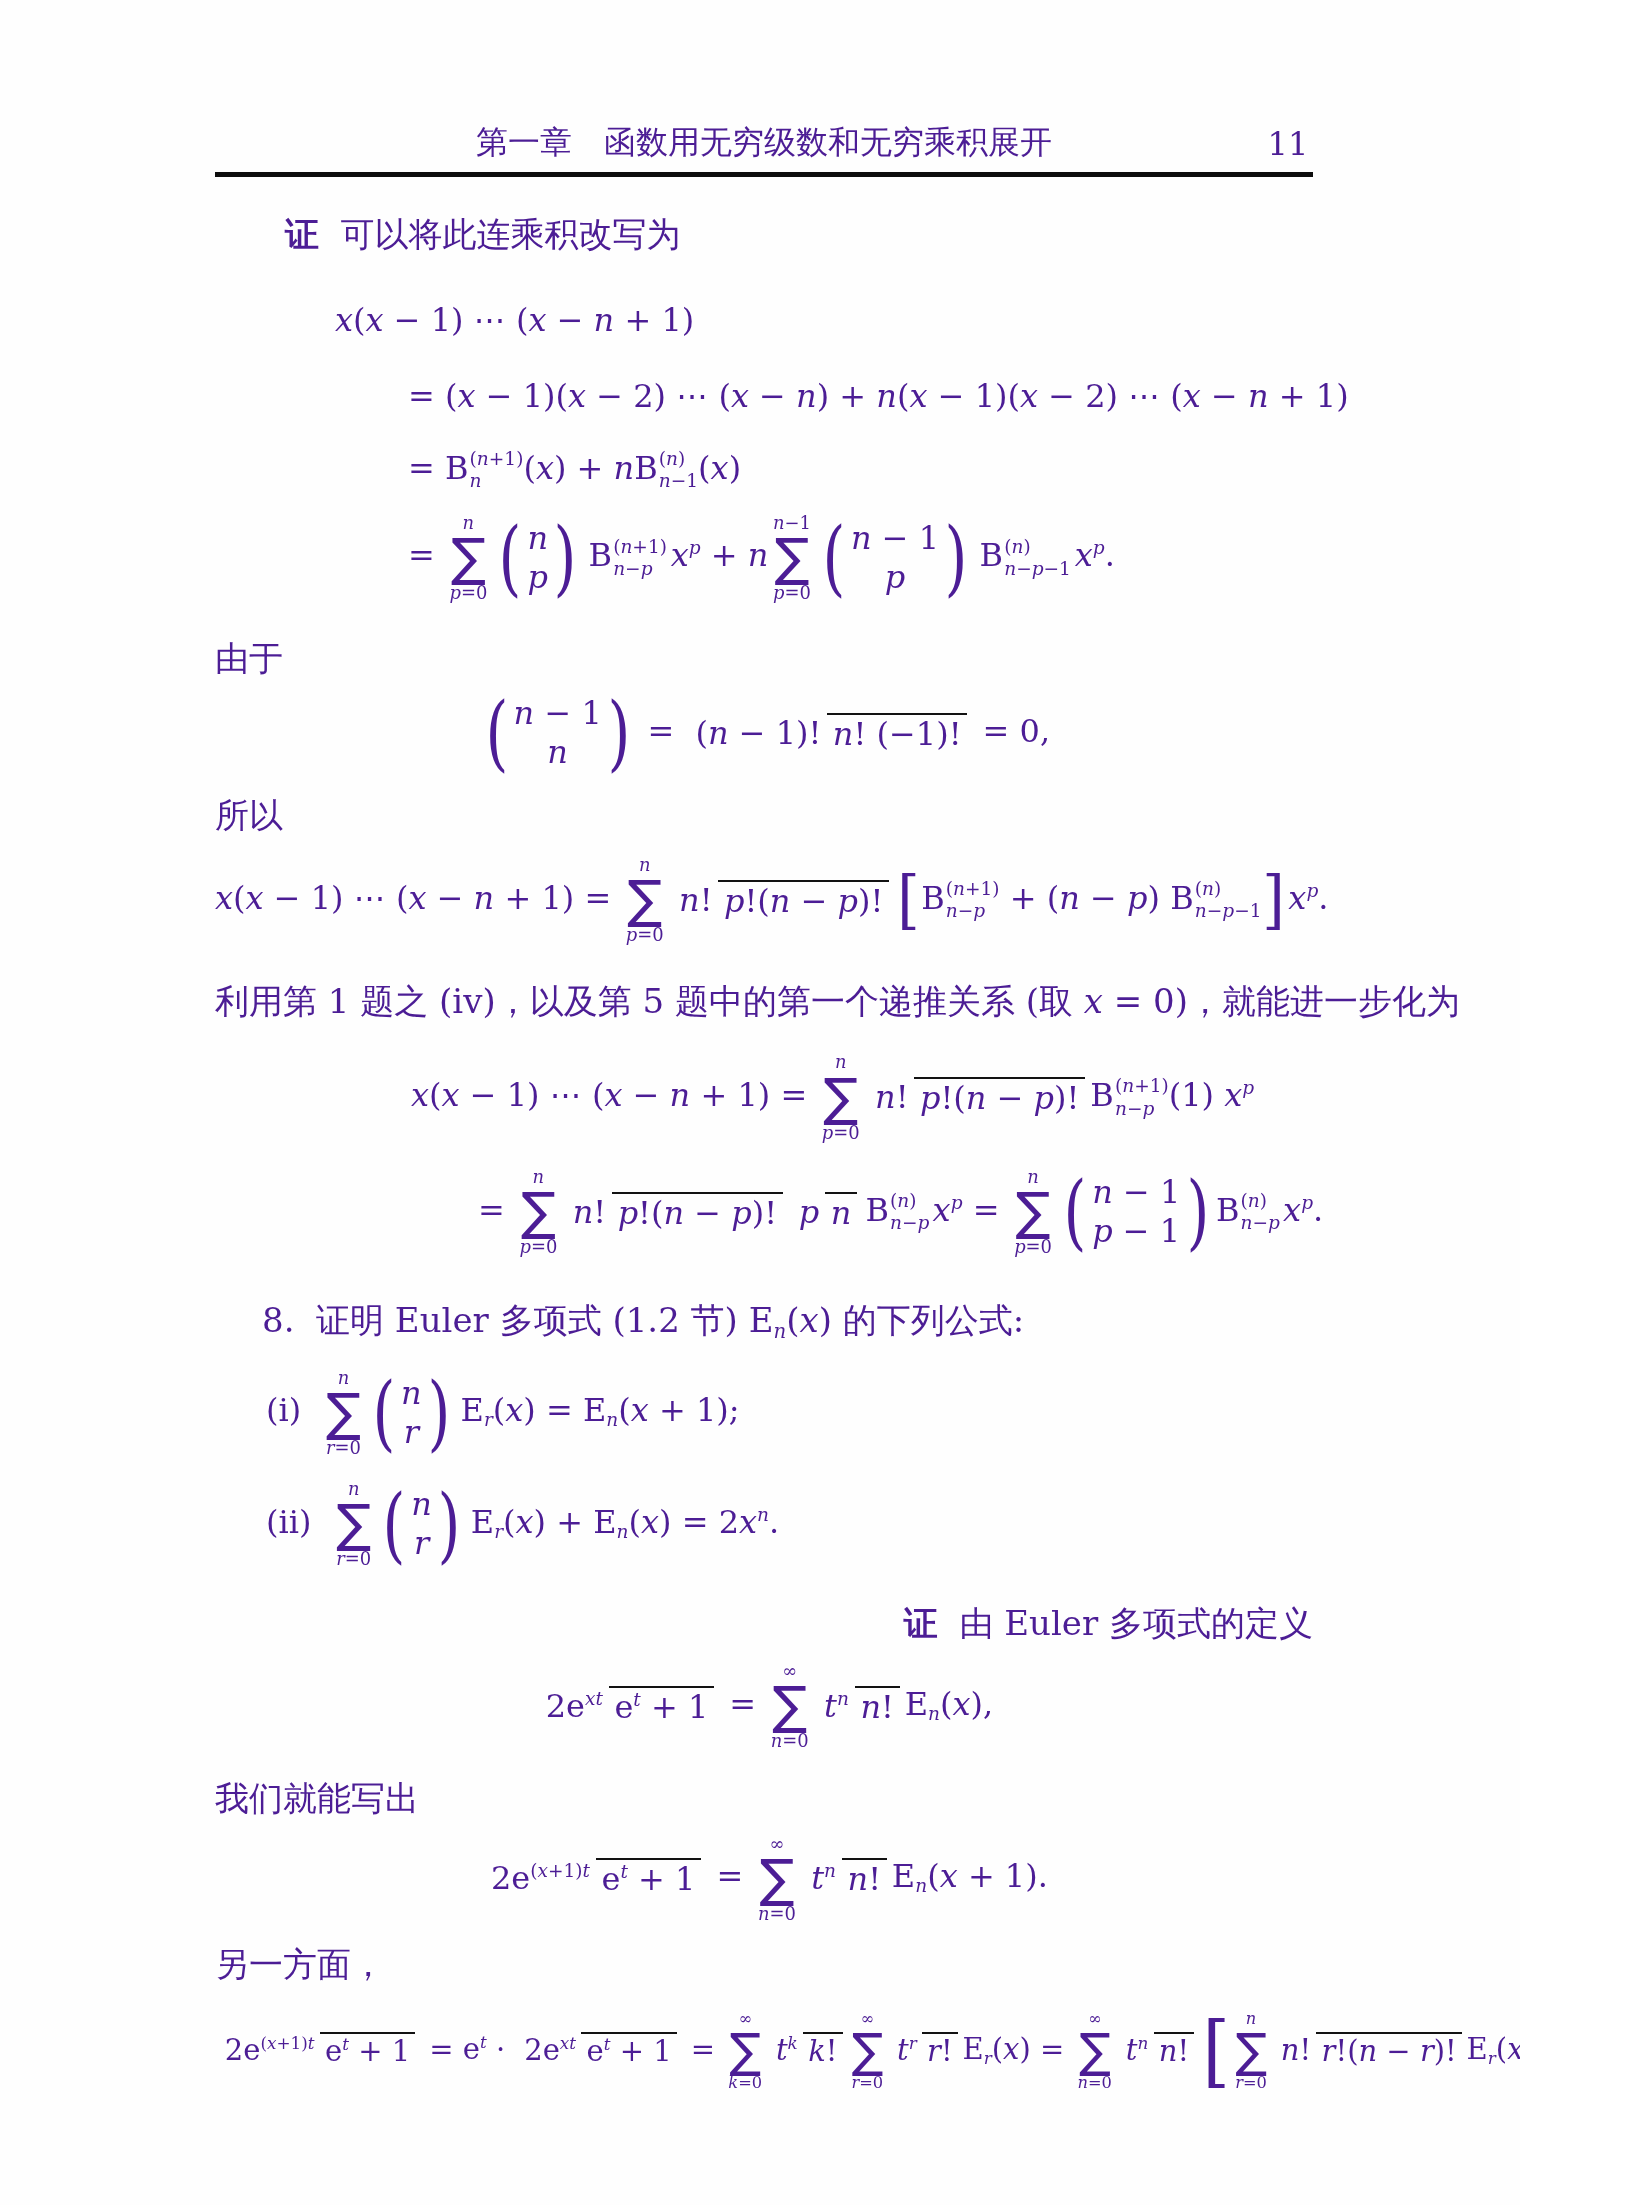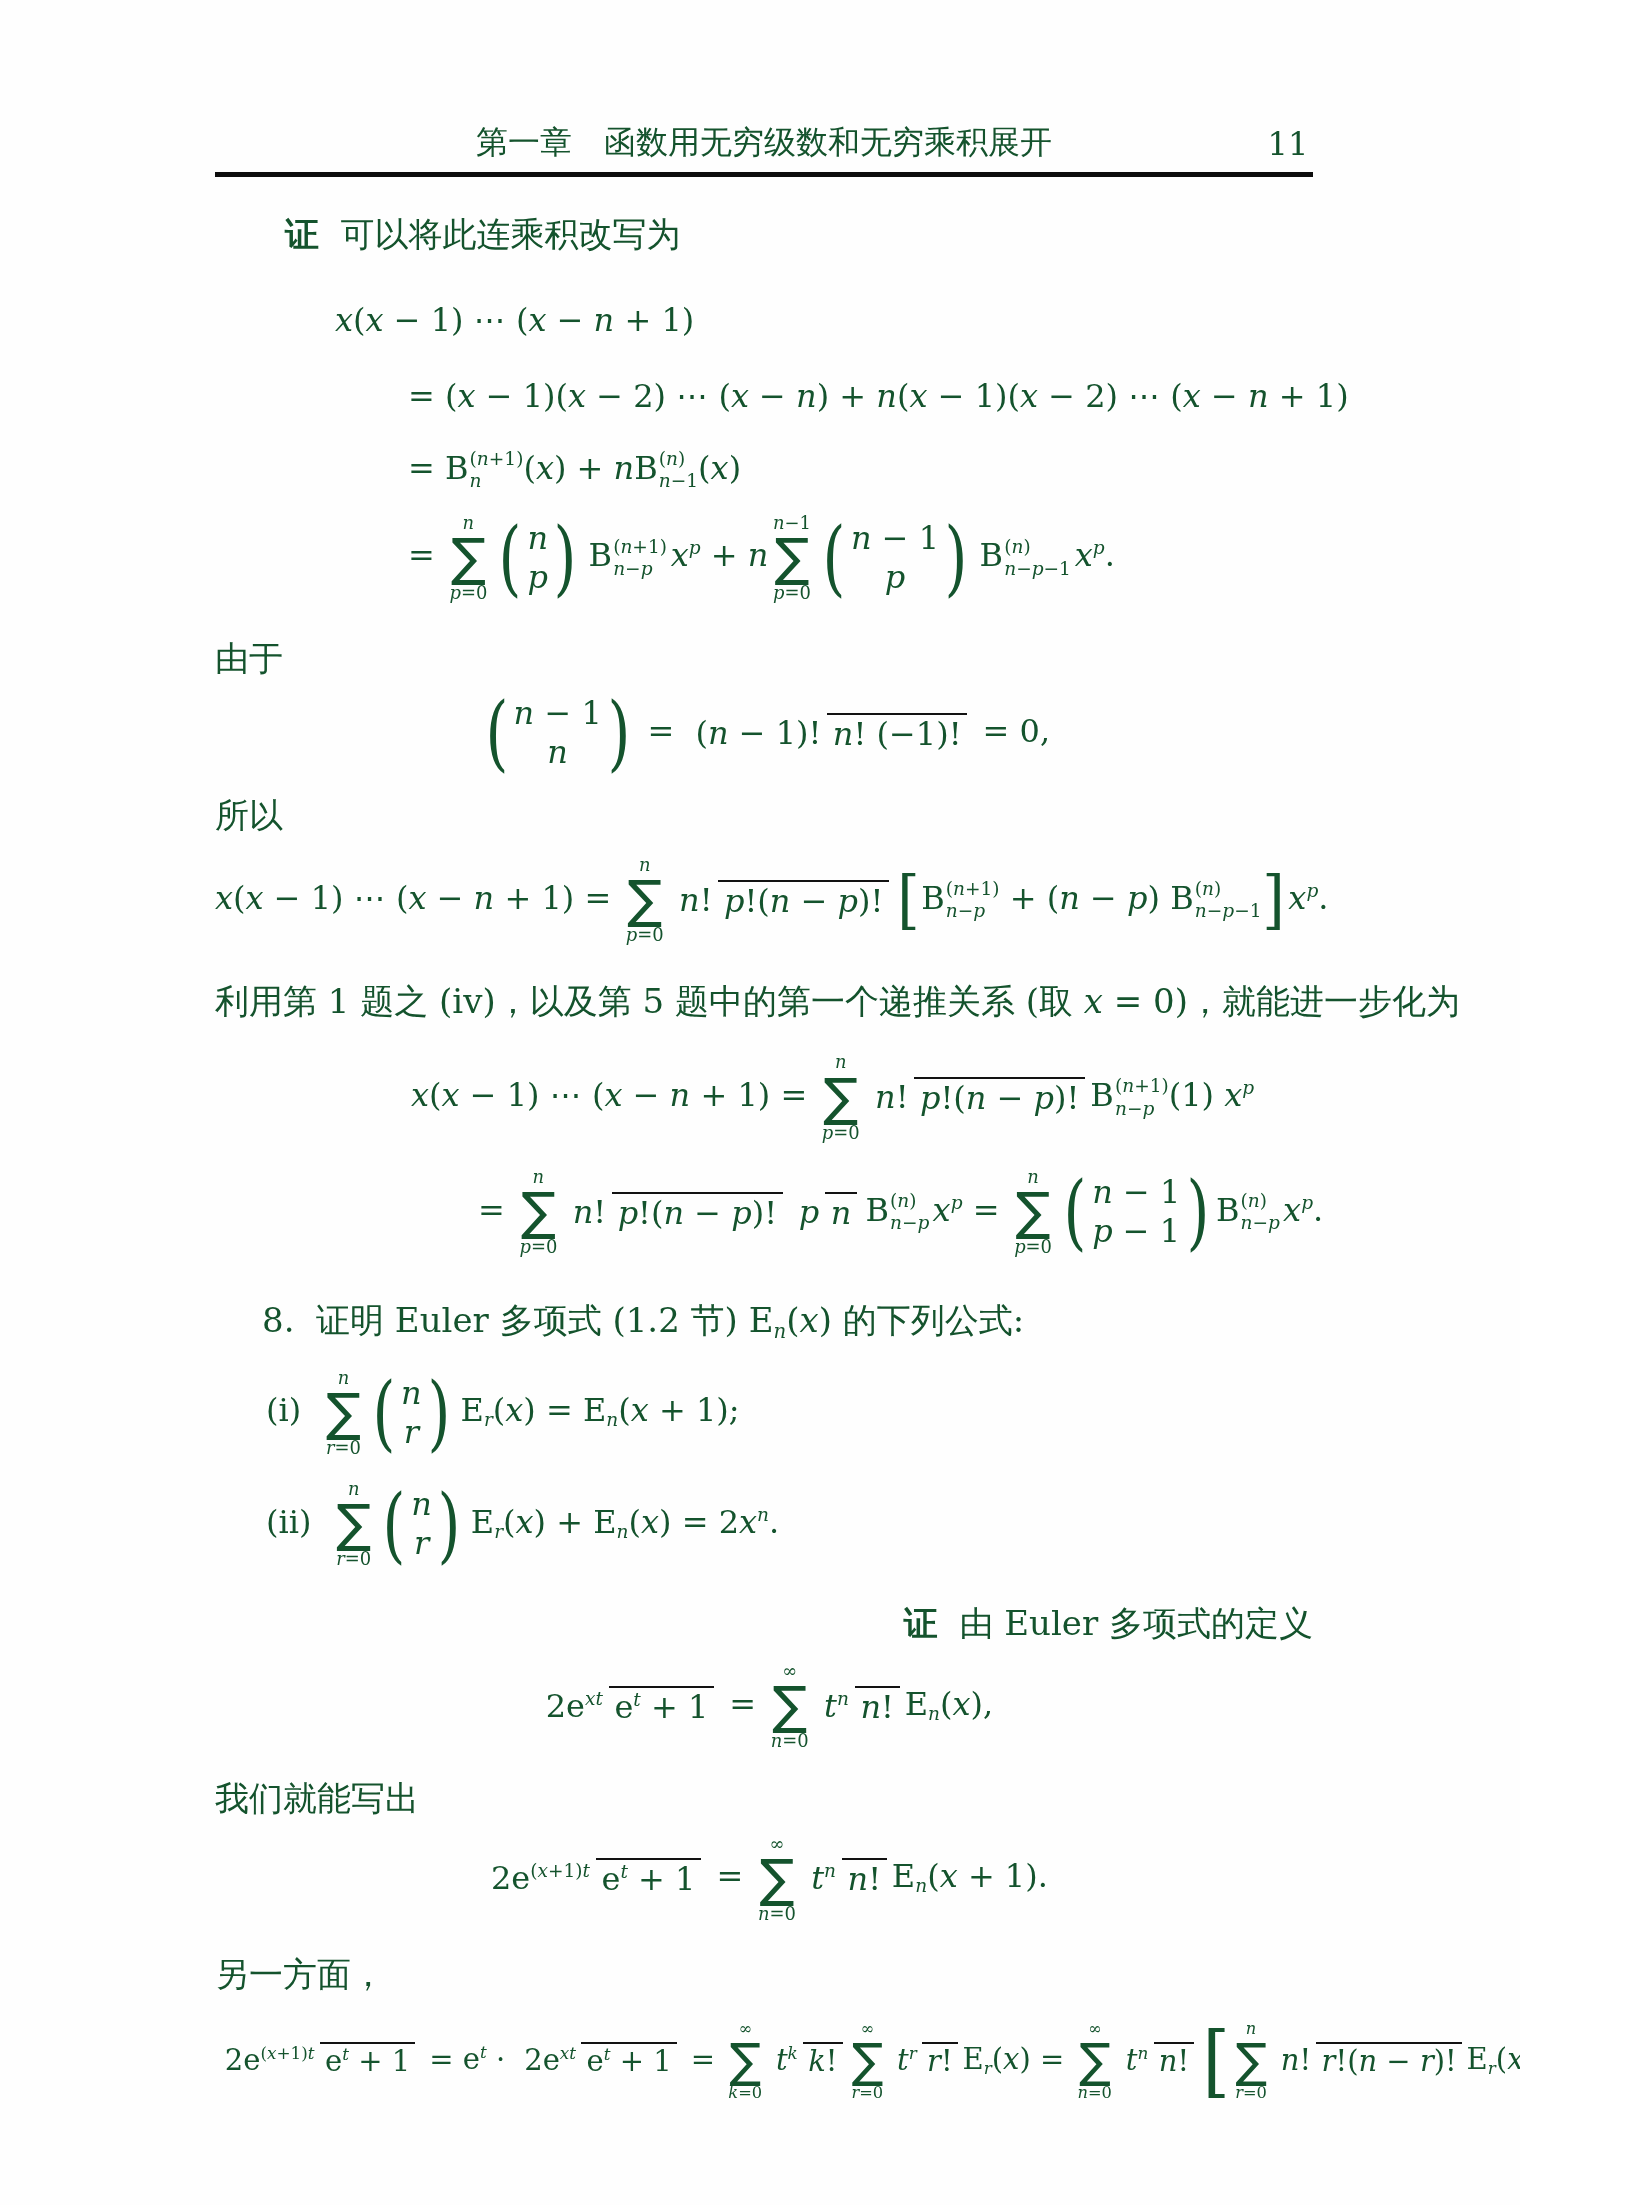--- a/index.html
+++ b/index.html
@@ -1,18 +1,18 @@
 <!DOCTYPE html>
 <html style="font-size:12.7px"><head>
 <meta charset="utf-8">
 <style>
   html,body{margin:0;padding:0;background:#ffffff;}
   .page{
     width:1520px;height:2205px;box-sizing:border-box;
-    background:#fefefe;color:#14532d;position:relative;
+    background:#fefefe;color:#4c1d95;position:relative;
     padding:123px 207px 0 215px;overflow:hidden;
     font-family:"DejaVu Serif","DejaVu Sans",serif;
   }
   
   .hdr{position:relative;text-align:center;font-size:32px;line-height:1.2;height:41px;
        font-family:"Liberation Serif","DejaVu Serif",serif;}
   .hdr-page{position:absolute;right:4.7px;top:1.6px;font-family:"DejaVu Serif",serif;}
   .rule{height:4.7px;background:#0d0d0d;margin-top:8px;}
   
   .cn{font-size:34px;line-height:1.3;margin:0;white-space:nowrap;
@@ -57,21 +57,21 @@
   .p-liyong{margin-top:33px;}
   .eq4a{margin:27px 0 0 196px;}
   .eq4b{margin:22px 0 0 263px;}
   .p-prob8{margin:40px 0 0 47px;}
   .itemi{margin:22px 0 0 51px;}
   .itemii{margin:19px 0 0 51px;}
   .p-proof2{margin:30px 0 0 70px;text-align:right;}
   .eq5{margin-top:14.2px;text-align:center;}
   .p-women{margin-top:24px;}
   .eq6{margin-top:11px;text-align:center;}
-  .p-ling{margin-top:27px;}
+  .p-ling{margin-top:17px;}
   .eq7{margin-top:22px;text-align:center;}
 </style>
 </head>
 <body>
 
 <div class="page">
 
   <div class="hdr">
     <span class="hdr-title">第一章　函数用无穷级数和无穷乘积展开</span>
     <span class="hdr-page">11</span>

